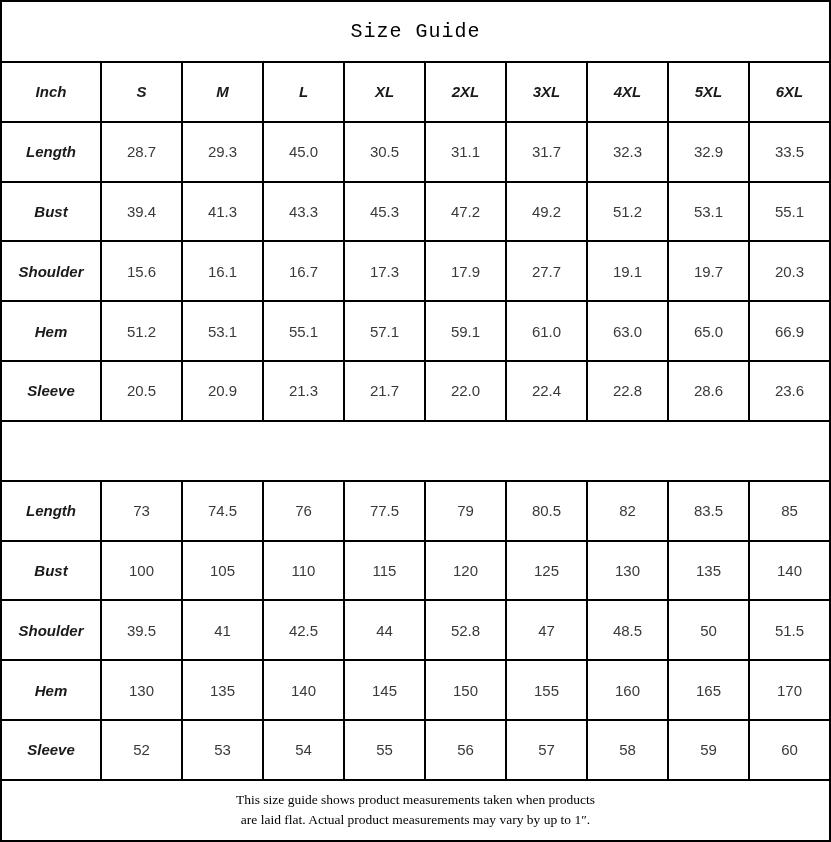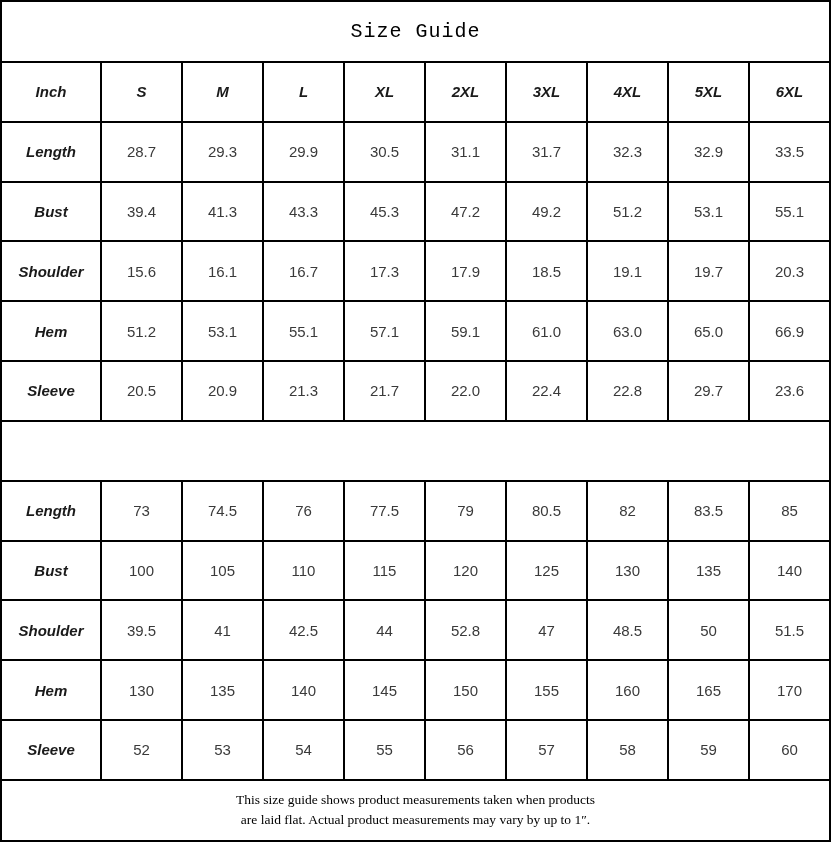--- a/index.html
+++ b/index.html
@@ -90,21 +90,21 @@
     <th class="size-cell">3XL</th>
     <th class="size-cell">4XL</th>
     <th class="size-cell">5XL</th>
     <th class="size-cell">6XL</th>
   </tr>
 
   <tr>
     <th class="row-label-cell">Length</th>
     <td class="value-cell">28.7</td>
     <td class="value-cell">29.3</td>
-    <td class="value-cell">29.9</td>
+    <td class="value-cell">45.0</td>
     <td class="value-cell">30.5</td>
     <td class="value-cell">31.1</td>
     <td class="value-cell">31.7</td>
     <td class="value-cell">32.3</td>
     <td class="value-cell">32.9</td>
     <td class="value-cell">33.5</td>
   </tr>
 
   <tr>
     <th class="row-label-cell">Bust</th>
@@ -119,21 +119,21 @@
     <td class="value-cell">55.1</td>
   </tr>
 
   <tr>
     <th class="row-label-cell">Shoulder</th>
     <td class="value-cell">15.6</td>
     <td class="value-cell">16.1</td>
     <td class="value-cell">16.7</td>
     <td class="value-cell">17.3</td>
     <td class="value-cell">17.9</td>
-    <td class="value-cell">18.5</td>
+    <td class="value-cell">27.7</td>
     <td class="value-cell">19.1</td>
     <td class="value-cell">19.7</td>
     <td class="value-cell">20.3</td>
   </tr>
 
   <tr>
     <th class="row-label-cell">Hem</th>
     <td class="value-cell">51.2</td>
     <td class="value-cell">53.1</td>
     <td class="value-cell">55.1</td>
@@ -147,21 +147,21 @@
 
   <tr>
     <th class="row-label-cell">Sleeve</th>
     <td class="value-cell">20.5</td>
     <td class="value-cell">20.9</td>
     <td class="value-cell">21.3</td>
     <td class="value-cell">21.7</td>
     <td class="value-cell">22.0</td>
     <td class="value-cell">22.4</td>
     <td class="value-cell">22.8</td>
-    <td class="value-cell">29.7</td>
+    <td class="value-cell">28.6</td>
     <td class="value-cell">23.6</td>
   </tr>
 
   <tr>
     <td class="gap-cell" colspan="10"></td>
   </tr>
 
 
   <tr>
     <th class="row-label-cell">Length</th>

